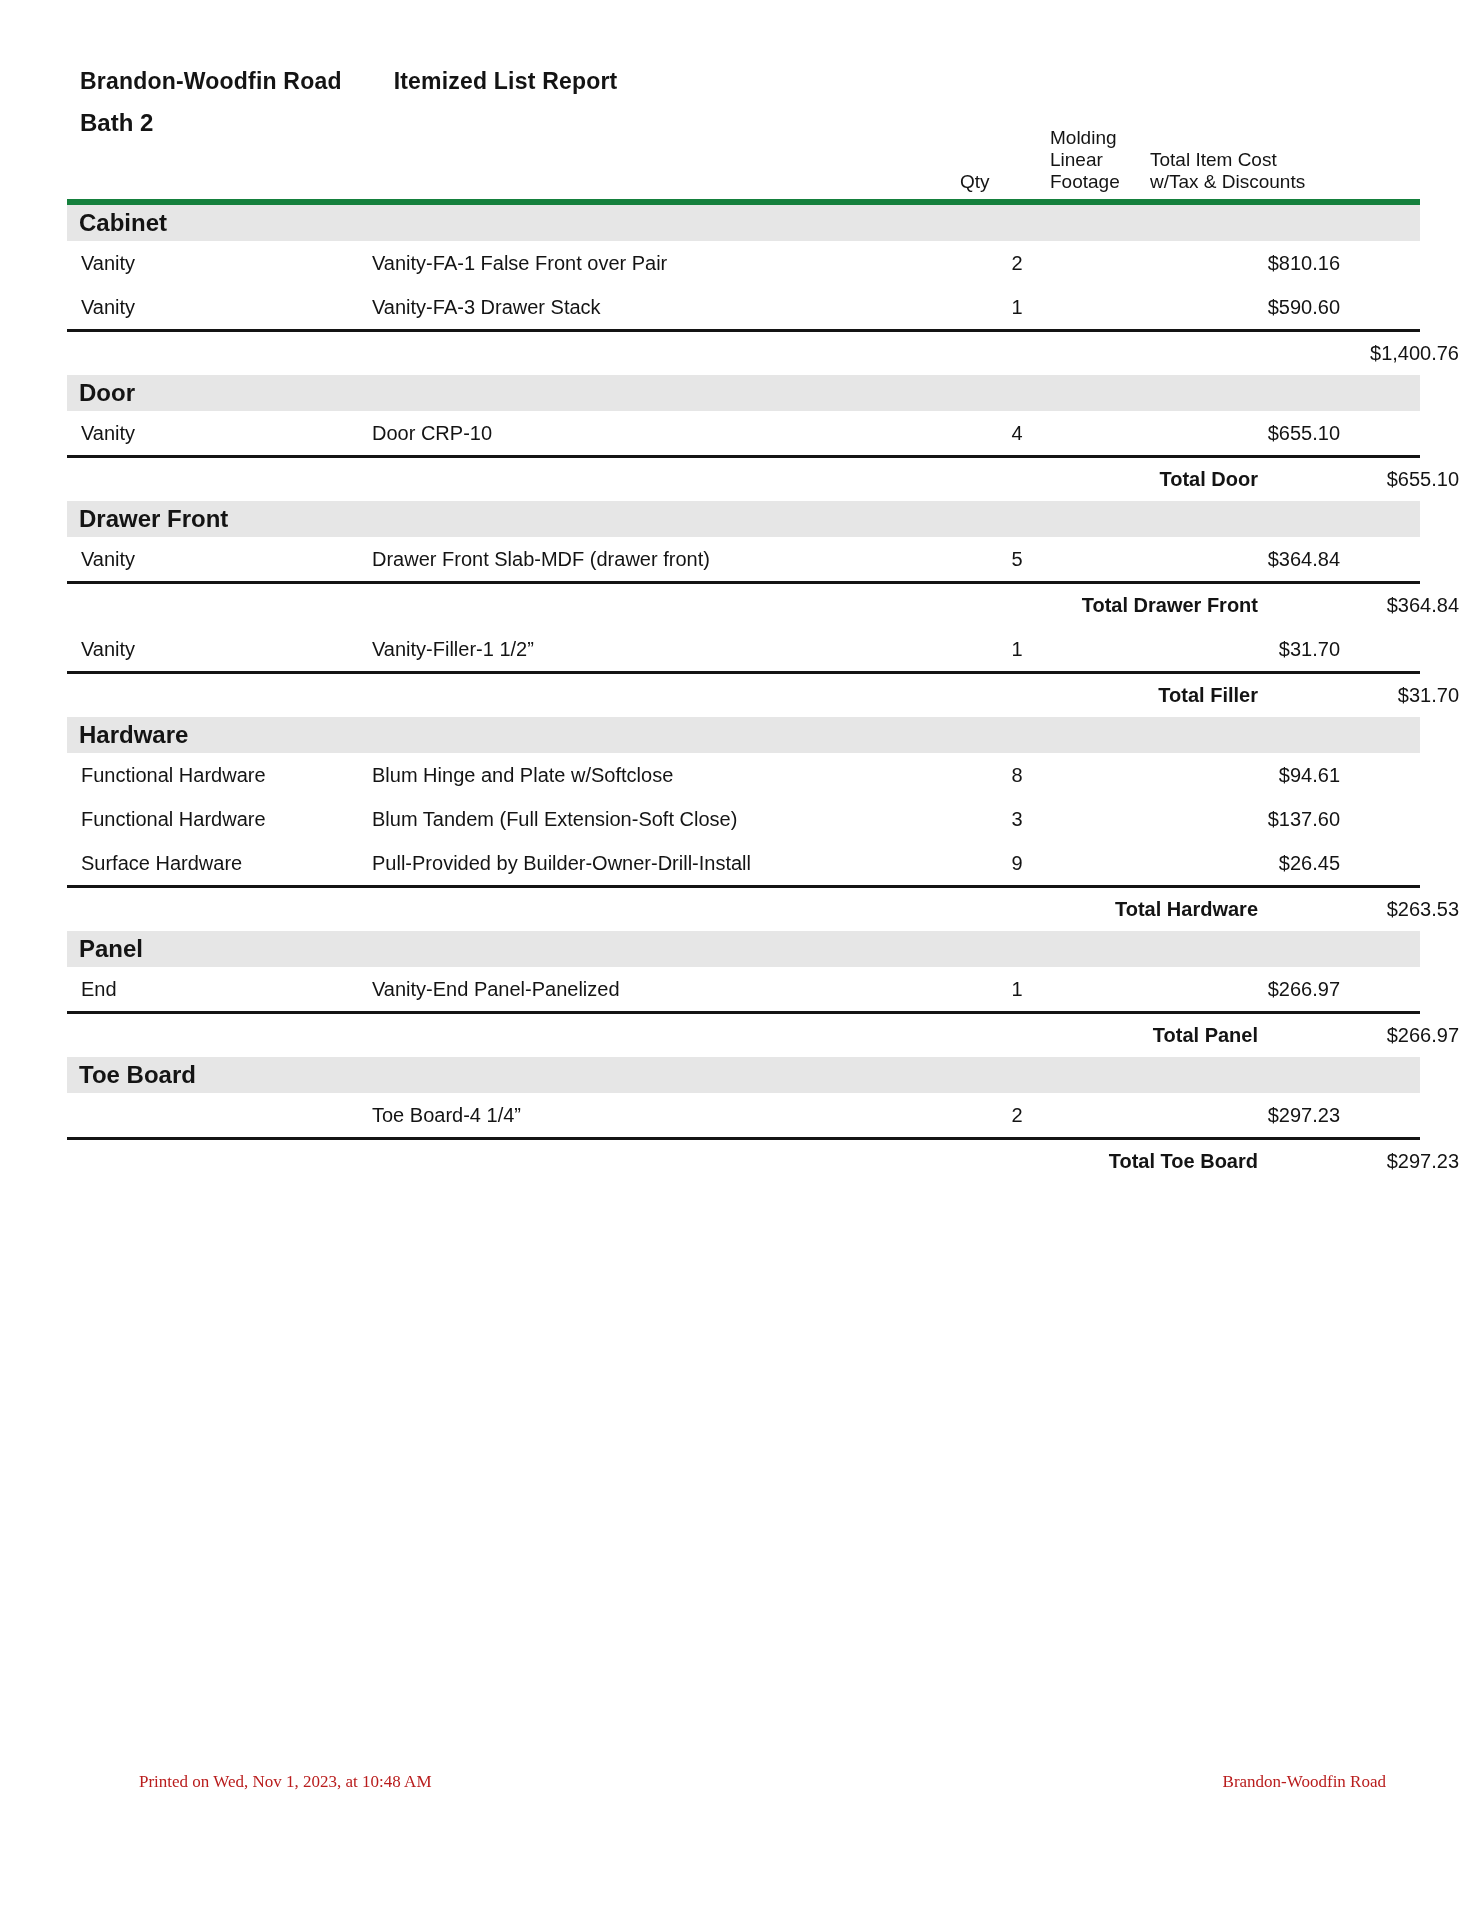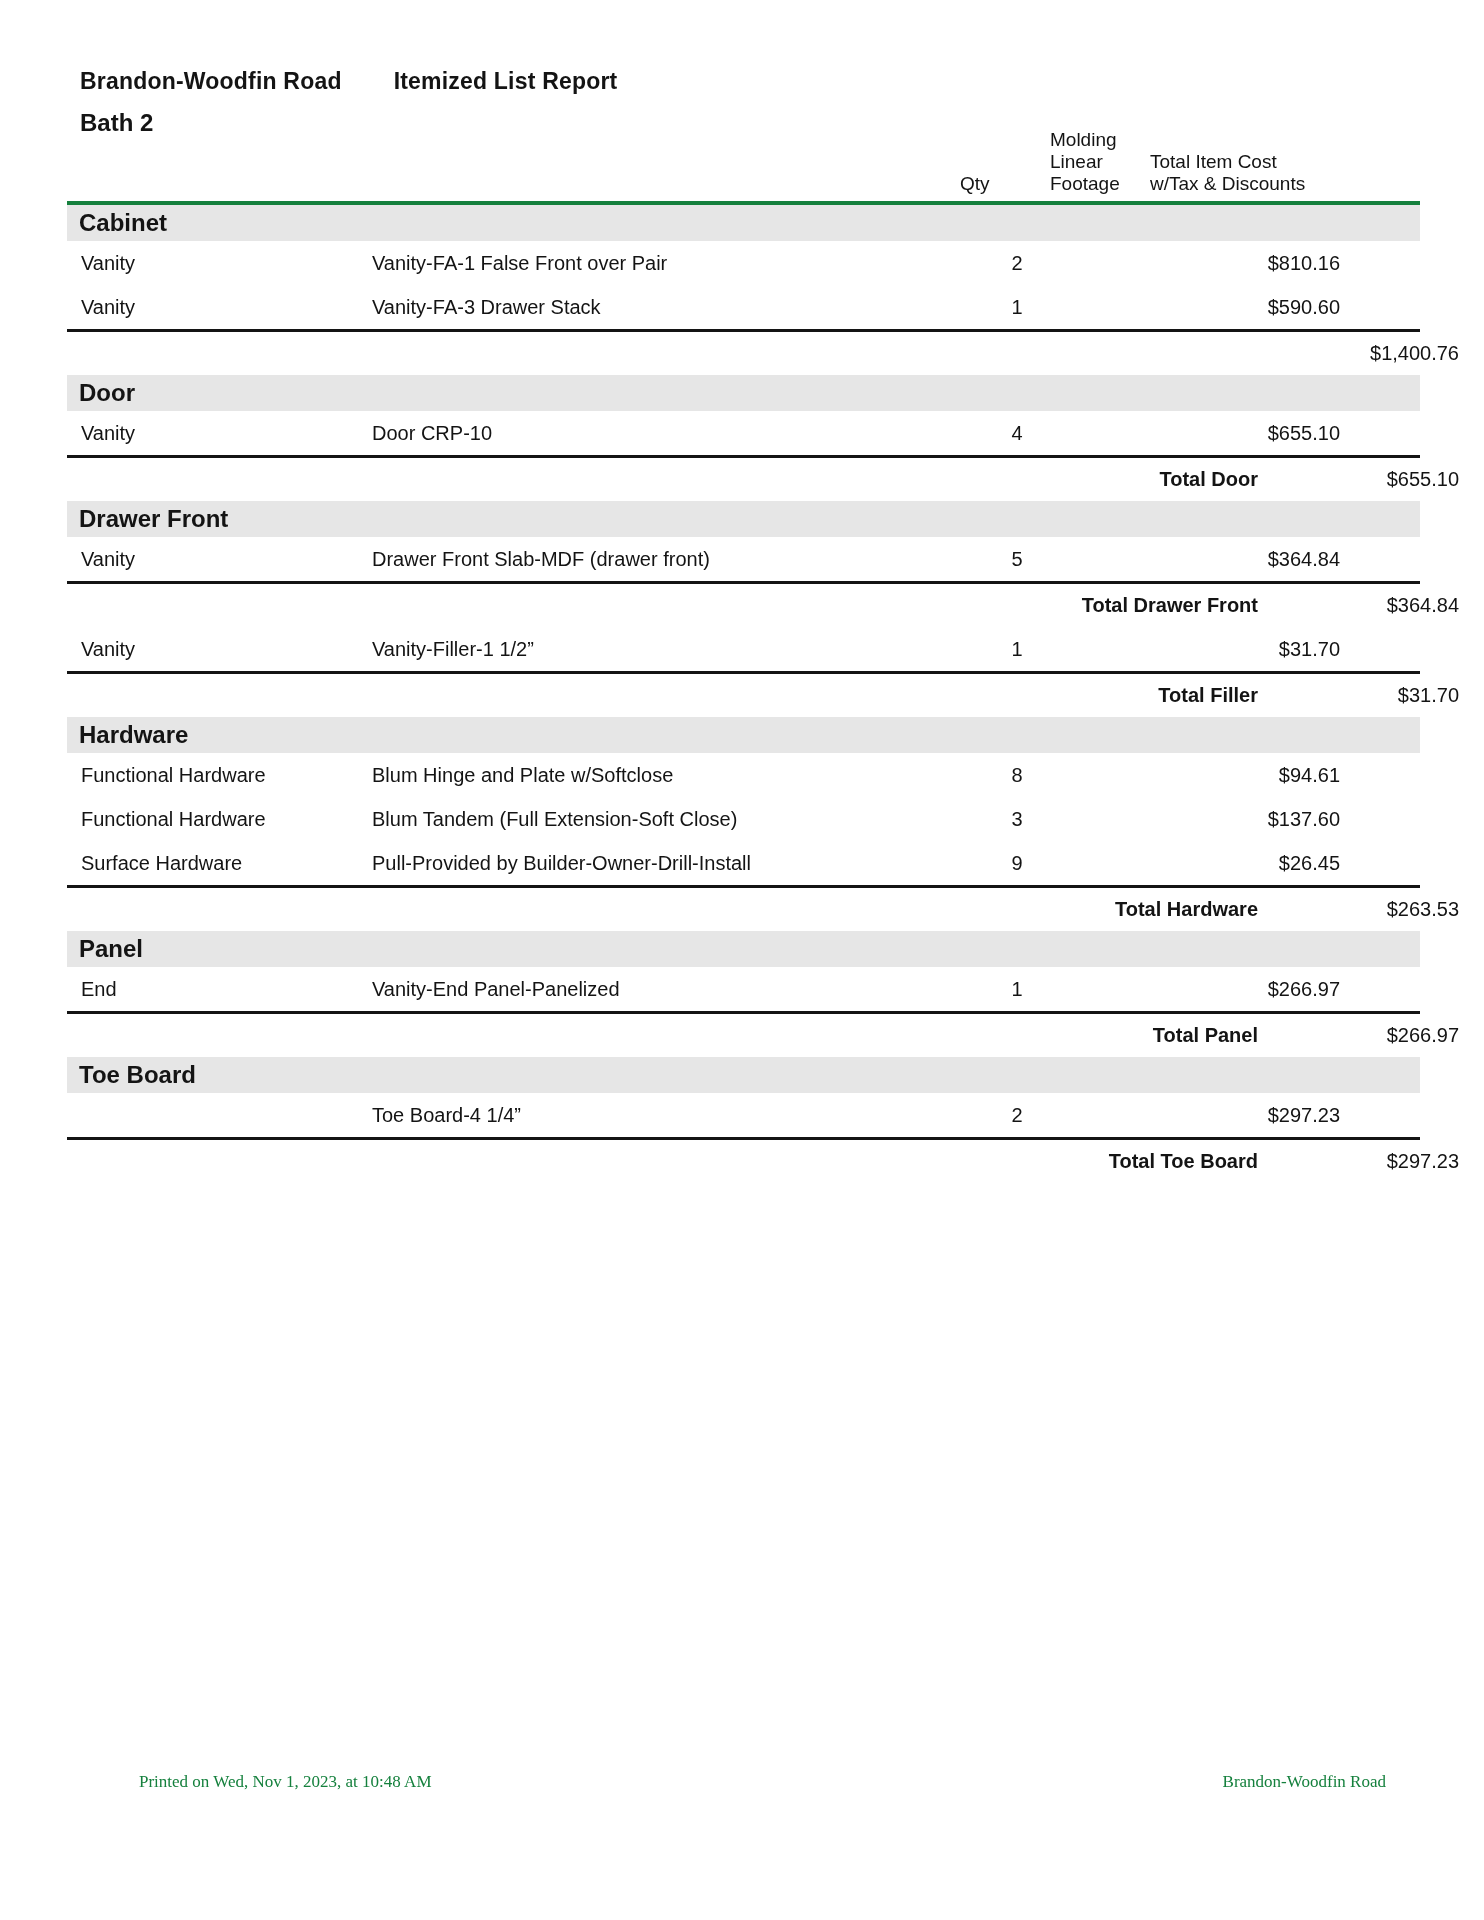--- a/index.html
+++ b/index.html
@@ -26,21 +26,21 @@
     font-size: 23px;
     letter-spacing: 0.2px;
   }
   .title-row .report-title { margin-left: 52px; }
   
   .subhead {
     display: grid;
     grid-template-columns: 293px 600px 90px 100px 270px;
     align-items: end;
     margin-top: 14px;
-    border-bottom: 4px solid #15803d;
+    border-bottom: 6px solid #15803d;
     padding-bottom: 6px;
     min-height: 96px;
   }
   .room-name {
     grid-column: 1 / 3;
     align-self: start;
     font-weight: bold;
     font-size: 24px;
     padding-left: 13px;
   }
@@ -99,21 +99,21 @@
   
   .footer {
     position: absolute;
     left: 139px;
     right: 98px;
     top: 1772px;
     display: flex;
     justify-content: space-between;
     font-family: "Liberation Serif", serif;
     font-size: 17px;
-    color: #15803d;
+    color: #b91c1c;
   }
 </style>
 </head>
 <body>
 
 <div class="page">
   <div class="content">
 
     <div class="title-row">
       <span class="project-title">Brandon-Woodfin Road</span><span class="report-title">Itemized List Report</span>

